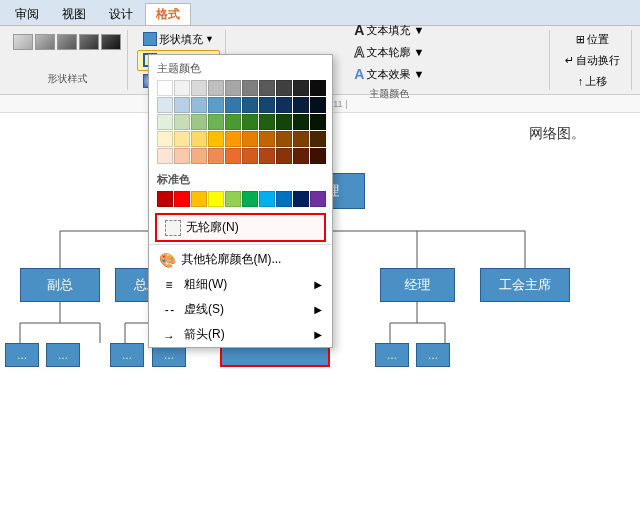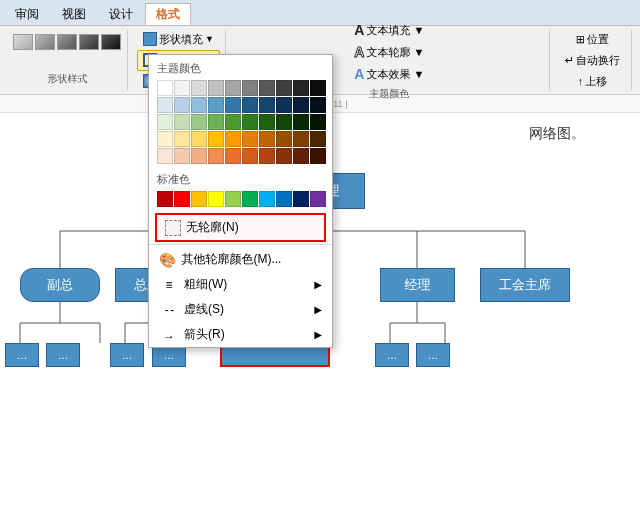--- a/index.html
+++ b/index.html
@@ -174,21 +174,21 @@
             <div class="color-cell" title="#ef8c54" style="background: rgb(239, 140, 84);"></div>
             <div class="color-cell" title="#e96d2e" style="background: rgb(233, 109, 46);"></div>
             <div class="color-cell" title="#d45a1e" style="background: rgb(212, 90, 30);"></div>
             <div class="color-cell" title="#af4614" style="background: rgb(175, 70, 20);"></div>
             <div class="color-cell" title="#8a330a" style="background: rgb(138, 51, 10);"></div>
             <div class="color-cell" title="#642005" style="background: rgb(100, 32, 5);"></div>
             <div class="color-cell" title="#3d1002" style="background: rgb(61, 16, 2);"></div>
           </div>
       </div>
 
-      <div class="color-section" style="padding-top:0;">
+      <div class="color-section" style="padding-top:0;font-weight:bold;">
         <div class="color-section-title">标准色</div>
         <div class="std-grid" id="std-grid">
             <div class="color-cell" title="#c00000" style="background: rgb(192, 0, 0);"></div>
             <div class="color-cell" title="#ff0000" style="background: rgb(255, 0, 0);"></div>
             <div class="color-cell" title="#ffc000" style="background: rgb(255, 192, 0);"></div>
             <div class="color-cell" title="#ffff00" style="background: rgb(255, 255, 0);"></div>
             <div class="color-cell" title="#92d050" style="background: rgb(146, 208, 80);"></div>
             <div class="color-cell" title="#00b050" style="background: rgb(0, 176, 80);"></div>
             <div class="color-cell" title="#00b0f0" style="background: rgb(0, 176, 240);"></div>
             <div class="color-cell" title="#0070c0" style="background: rgb(0, 112, 192);"></div>
@@ -272,21 +272,21 @@
   </svg>
 
   <div class="org-box" style="left:275px;top:60px;width:90px;height:36px;">
     <span>总经理</span>
 
     <div style="position:absolute;bottom:2px;left:50%;transform:translateX(-50%);width:6px;height:6px;background:#8bc34a;border-radius:50%;"></div>
 
     <div style="position:absolute;bottom:-4px;left:50%;transform:translateX(-50%);width:7px;height:7px;background:#fff;border:1px solid #555;"></div>
   </div>
 
-  <div class="org-box" style="left:20px;top:155px;width:80px;height:34px;border-radius:13px;">
+  <div class="org-box" style="left:20px;top:155px;width:80px;height:34px;">
     <span>副总</span>
   </div>
   <div class="org-box" style="left:115px;top:155px;width:90px;height:34px;">
     <span>总工程师</span>
   </div>
   <div class="org-box red-outline" style="left:235px;top:155px;width:80px;height:34px;position:absolute;">
 
     <div style="position:absolute;left:-4px;top:50%;transform:translateY(-50%);width:7px;height:7px;background:#fff;border:1px solid #555;"></div>
     <span style="margin-right:2px;">•</span>
     <span>主任</span>

